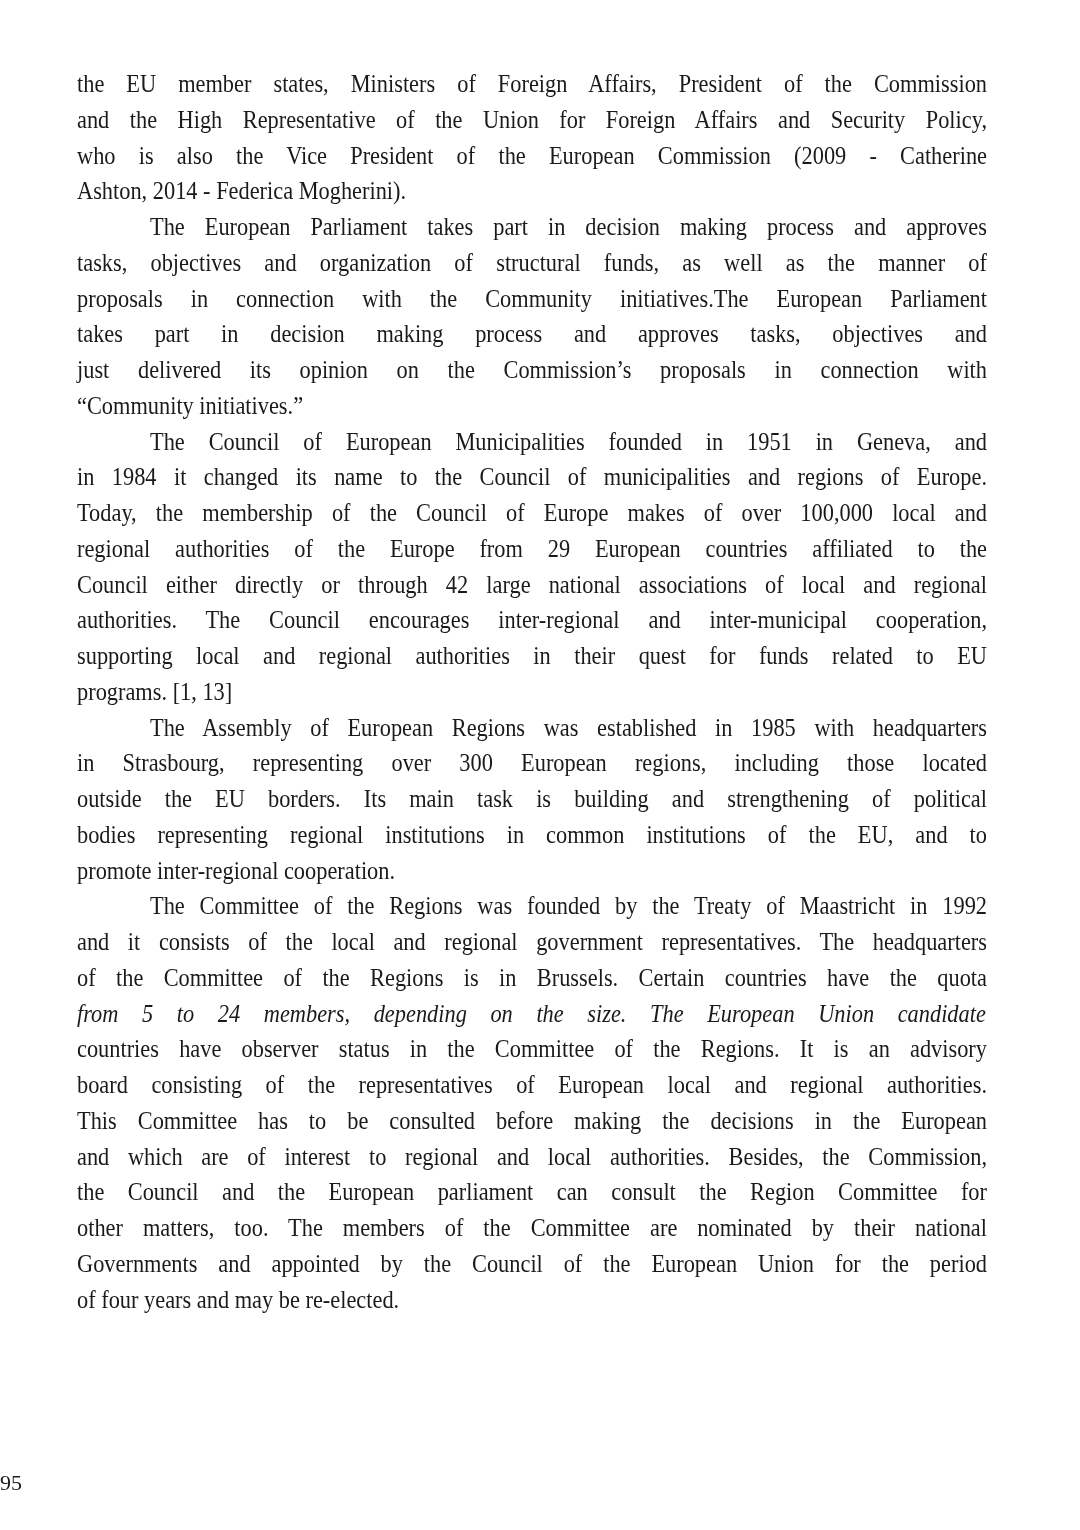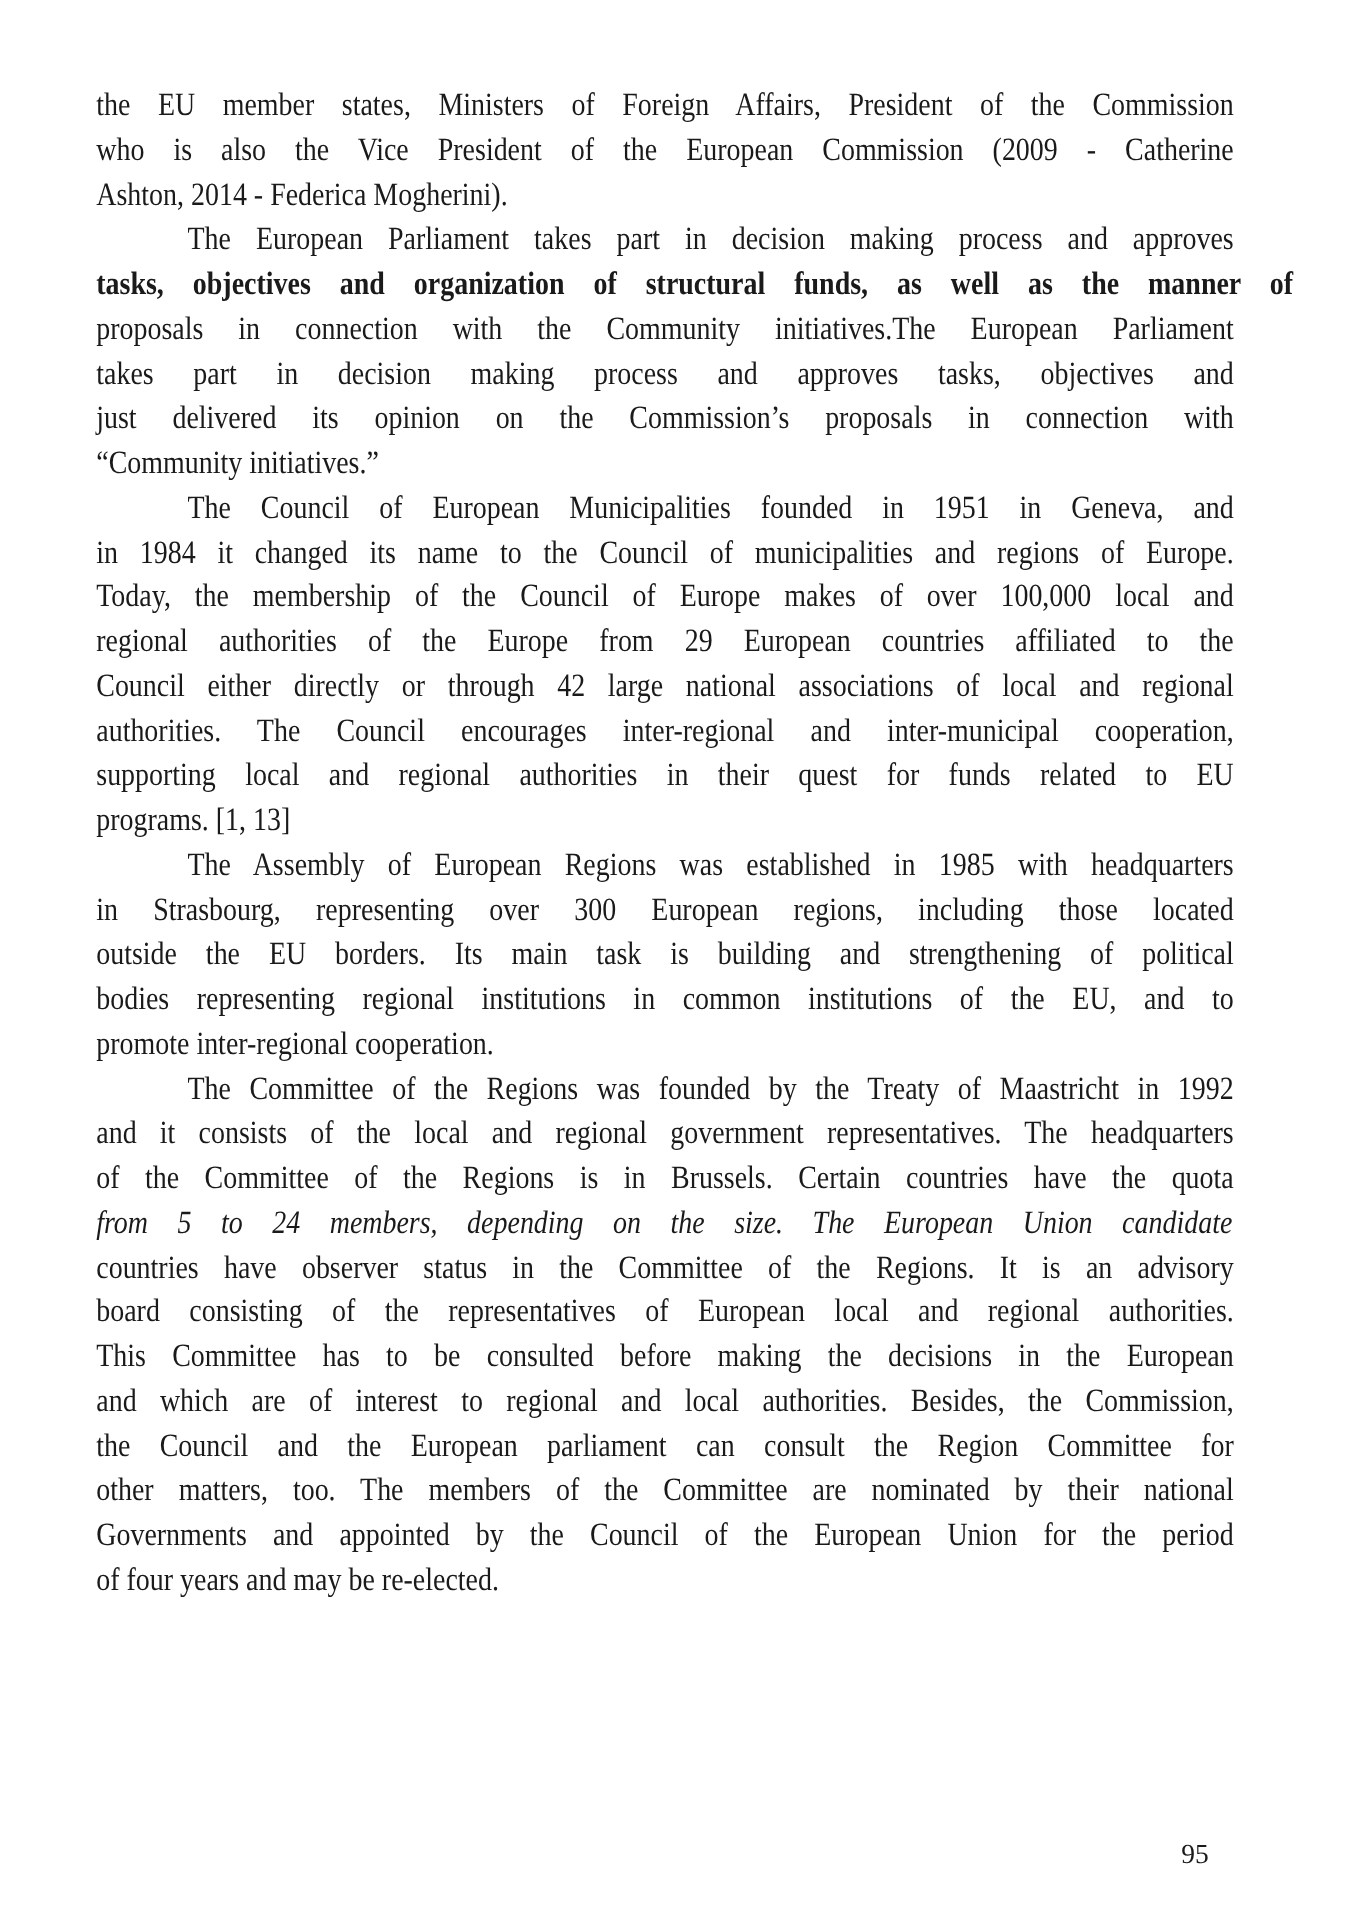--- a/index.html
+++ b/index.html
@@ -18,37 +18,38 @@
     text-align: justify;
     text-align-last: justify;
     width: 910px;
     overflow: visible;
   }
   .line.last { text-align-last: left; }
   .line.indent { padding-left: 73px; width: 837px; }
   .inner { display: inline-block; transform-origin: left center; }
   .page-number {
     position: absolute; left: 0; width: 967px; top: 1470px;
-    text-align: right;
+    text-align: left;
     font-family: "Liberation Serif", serif;
     font-size: 22px; color: #1a1a1a;
   }
 </style>
 </head>
 <body>
 
 <div class="page" id="page-body">
     <div>
       <div class="line" style="text-align: left; text-align-last: left;"><span class="inner" style="word-spacing: 19.1008px; transform: scaleX(0.86);">the EU member states, Ministers of Foreign Affairs, President of the Commission</span></div>
+      <div class="line" style="text-align: left; text-align-last: left;"><span class="inner" style="word-spacing: 17.2955px; transform: scaleX(0.86);">and the High Representative of the Union for Foreign Affairs and Security Policy,</span></div>
       <div class="line" style="text-align: left; text-align-last: left;"><span class="inner" style="word-spacing: 20.4713px; transform: scaleX(0.86);">who is also the Vice President of the European Commission (2009 - Catherine</span></div>
       <div class="line last" style="text-align: left; text-align-last: left;"><span class="inner" style="transform: scaleX(0.86);">Ashton, 2014 - Federica Mogherini).</span></div>
     </div>
     <div>
       <div class="line indent" style="text-align: left; text-align-last: left;"><span class="inner" style="word-spacing: 16.7506px; transform: scaleX(0.86);">The European Parliament takes part in decision making process and approves</span></div>
-      <div class="line" style="text-align: right; text-align-last: left; font-weight: bold;"><span class="inner" style="word-spacing: 20.4687px; transform: scaleX(0.86);">tasks, objectives and organization of structural funds, as well as the manner of</span></div>
+      <div class="line" style="text-align: right; text-align-last: left;"><span class="inner" style="word-spacing: 20.4687px; transform: scaleX(0.86);">tasks, objectives and organization of structural funds, as well as the manner of</span></div>
       <div class="line" style="text-align: left; text-align-last: left;"><span class="inner" style="word-spacing: 26.0311px; transform: scaleX(0.86);">proposals in connection with the Community initiatives.The European Parliament</span></div>
       <div class="line" style="text-align: left; text-align-last: left;"><span class="inner" style="word-spacing: 30.3608px; transform: scaleX(0.86);">takes part in decision making process and approves tasks, objectives and</span></div>
       <div class="line" style="text-align: left; text-align-last: left;"><span class="inner" style="word-spacing: 26.8077px; transform: scaleX(0.86);">just delivered its opinion on the Commission’s proposals in connection with</span></div>
       <div class="line last" style="text-align: left; text-align-last: left;"><span class="inner" style="transform: scaleX(0.86);">“Community initiatives.”</span></div>
     </div>
     <div>
       <div class="line indent" style="text-align: left; text-align-last: left;"><span class="inner" style="word-spacing: 21.2943px; transform: scaleX(0.86);">The Council of European Municipalities founded in 1951 in Geneva, and</span></div>
       <div class="line" style="text-align: left; text-align-last: left;"><span class="inner" style="word-spacing: 13.741px; transform: scaleX(0.86);">in 1984 it changed its name to the Council of municipalities and regions of Europe.</span></div>
       <div class="line" style="text-align: left; text-align-last: left;"><span class="inner" style="word-spacing: 15.7379px; transform: scaleX(0.86);">Today, the membership of the Council of Europe makes of over 100,000 local and</span></div>
       <div class="line" style="text-align: left; text-align-last: left;"><span class="inner" style="word-spacing: 22.3976px; transform: scaleX(0.86);">regional authorities of the Europe from 29 European countries affiliated to the</span></div>

